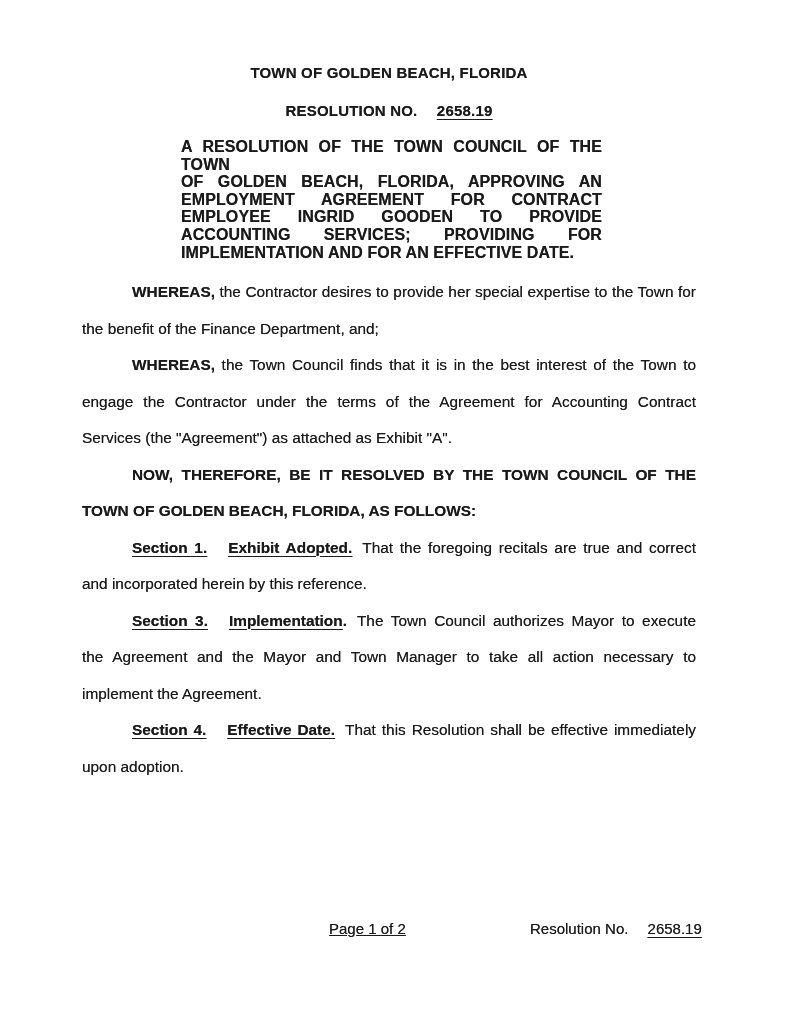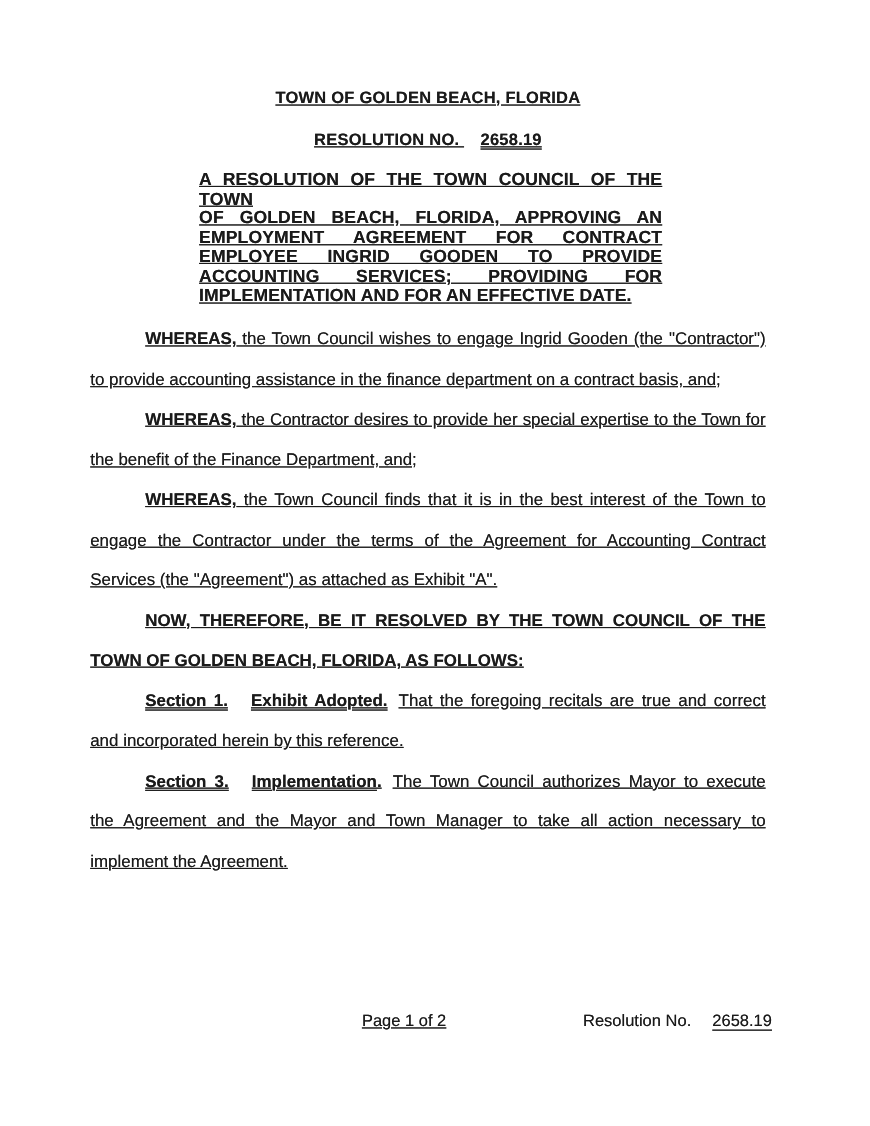--- a/index.html
+++ b/index.html
@@ -12,22 +12,21 @@
     font-family: "Liberation Sans", "DejaVu Sans", sans-serif;
     color: #1a1a1a;
     overflow: hidden;
     text-shadow: 0 0 0.5px rgba(25,25,25,0.75);
   }
   .content {
     position: absolute;
     left: 82px;
     top: 0;
     width: 614px;
-    padding-top: 81px;
-    text-decoration: underline;
+    padding-top: 64px;
   }
   .doc-title {
     margin: 0;
     text-align: center;
     font-weight: 700;
     font-size: 15px;
     letter-spacing: 0.2px;
   }
   .res-no-line {
     margin-top: 21px;
@@ -99,33 +98,33 @@
       <div class="jline">A RESOLUTION OF THE TOWN COUNCIL OF THE TOWN</div>
       <div class="jline">OF GOLDEN BEACH, FLORIDA, APPROVING AN</div>
       <div class="jline">EMPLOYMENT AGREEMENT FOR CONTRACT</div>
       <div class="jline">EMPLOYEE INGRID GOODEN TO PROVIDE</div>
       <div class="jline">ACCOUNTING SERVICES; PROVIDING FOR</div>
       <div class="jline last">IMPLEMENTATION AND FOR AN EFFECTIVE DATE.</div>
     </div>
 
     <div class="body-text">
 
-      <p><span class="lead-bold">WHEREAS,</span><span> the Town Council wishes to engage Ingrid Gooden (the "Contractor") to provide accounting assistance in the finance department on a contract basis, and;</span></p>
 
       <p><span class="lead-bold">WHEREAS,</span><span> the Contractor desires to provide her special expertise to the Town for the benefit of the Finance Department, and;</span></p>
 
       <p><span class="lead-bold">WHEREAS,</span><span> the Town Council finds that it is in the best interest of the Town to engage the Contractor under the terms of the Agreement for Accounting Contract Services (the "Agreement") as attached as Exhibit "A".</span></p>
 
       <p class="resolved">NOW, THEREFORE, BE IT RESOLVED BY THE TOWN COUNCIL OF THE TOWN OF GOLDEN BEACH, FLORIDA, AS FOLLOWS:</p>
 
       <p><span class="sec-num">Section 1.</span><span class="sec-head">Exhibit Adopted.</span><span class="sec-suffix"></span><span>That the foregoing recitals are true and correct and incorporated herein by this reference.</span></p>
 
 
       <p><span class="sec-num">Section 3.</span><span class="sec-head">Implementation</span><span class="sec-suffix">.</span><span>The Town Council authorizes Mayor to execute the Agreement and the Mayor and Town Manager to take all action necessary to implement the Agreement.</span></p>
 
+      <p><span class="sec-num">Section 4.</span><span class="sec-head">Effective Date.</span><span class="sec-suffix"></span><span>That this Resolution shall be effective immediately upon adoption.</span></p>
 
     </div>
   </div>
 
   <div class="footer">
     <span class="page-indicator">Page 1 of 2</span>
     <span class="res-ref"><span>Resolution No. </span><span class="u">2658.19</span></span>
   </div>
 </div>
 

